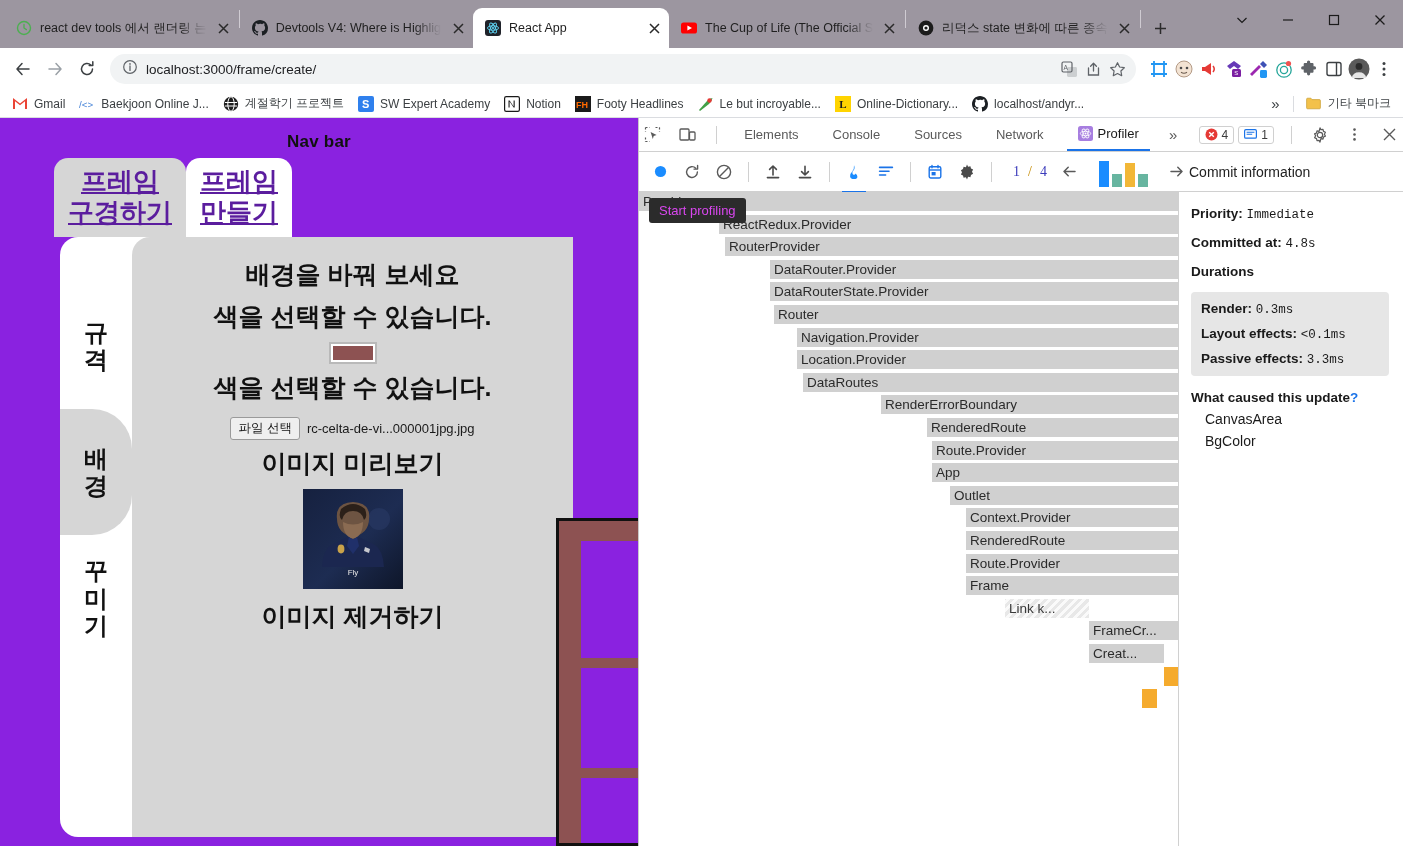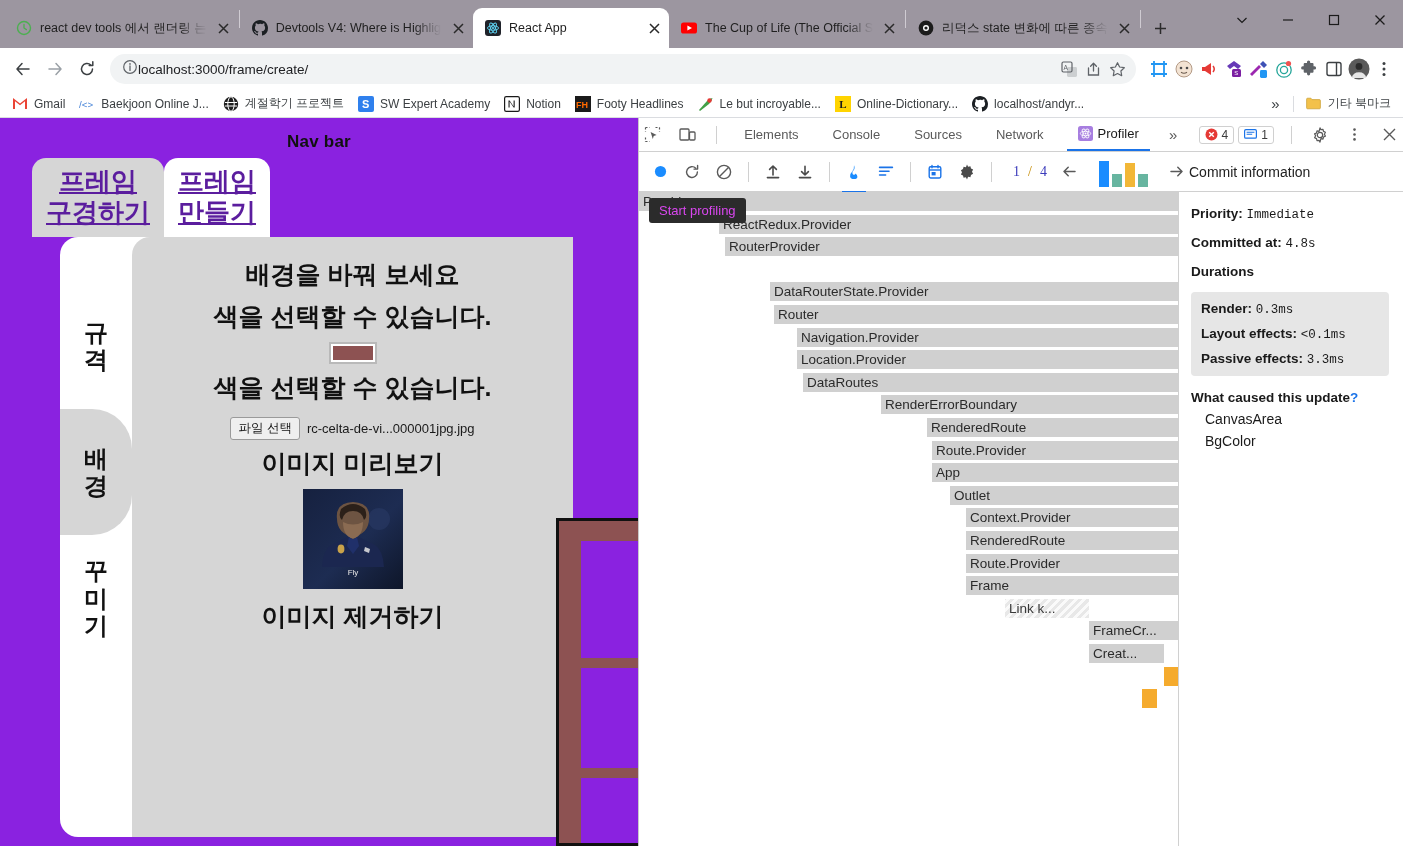--- a/index.html
+++ b/index.html
@@ -60,20 +60,21 @@
     height: 42px; background: #fff; display: flex; align-items: center;
     padding: 0 8px; gap: 2px;
   }
   .nav-btn {
     width: 30px; height: 30px; display: flex; align-items: center;
     justify-content: center; border-radius: 50%; color: #3c4043;
   }
   .omnibox {
     flex: 1; height: 30px; background: #f1f3f4; border-radius: 16px;
     display: flex; align-items: center; padding: 0 8px 0 12px; margin: 0 6px;
+    gap: 8px;
   }
   .omnibox .url { font-size: 13.5px; color: #202124; flex: 1; }
   .omni-icons { display: flex; align-items: center; gap: 2px; }
   .ext-icons { display: flex; align-items: center; gap: 3px; padding-left: 4px;}
   .ext-ico { width: 22px; height: 22px; display:flex; align-items:center; justify-content:center;}
 
   
   .bookmarks {
     height: 28px; background: #fff; display: flex; align-items: center;
     padding: 0 6px; gap: 2px; font-size: 12px; color: #3c4043;
@@ -91,21 +92,21 @@
   .viewport { display: flex; height: 728px; }
 
   
   .page {
     width: 638px; background: #8a22e0; position: relative; overflow: hidden;
   }
   .navbar {
     text-align: center; font-size: 17px; font-weight: bold; color: #111;
     padding: 14px 0 6px 0; letter-spacing: 0.2px;
   }
-  .tabs-row { display: flex; align-items: flex-start; padding-left: 32px; }
+  .tabs-row { display: flex; align-items: flex-start; padding-left: 54px; }
   .frame-tab {
     border-radius: 14px 14px 0 0; padding: 8px 14px 10px 14px;
     text-align: center; line-height: 1.18;
   }
   .frame-tab a {
     color: #5b1d9e; font-weight: bold; font-size: 26px;
     text-decoration: underline; display:block; white-space:nowrap;
   }
   .frame-tab.dim { background: #d6d6d6; }
   .frame-tab.lit { background: #ffffff; }
@@ -823,20 +824,21 @@
 
         <div class="dt-sidebar-title">Commit information</div>
       </div>
 
       <div class="dt-body">
         <div class="flame" id="flame">
           <div class="tooltip" style="left:10px; top:6px;">Start profiling</div>
         <div class="fbar" style="left: 0px; width: 540px; top: 0px;">Provider</div>
             <div class="fbar" style="left: 80px; width: 460px; top: 22.6px;">ReactRedux.Provider</div>
             <div class="fbar" style="left: 86px; width: 454px; top: 45.2px;">RouterProvider</div>
+            <div class="fbar" style="left: 131px; width: 409px; top: 67.8px;">DataRouter.Provider</div>
             <div class="fbar" style="left: 131px; width: 417px; top: 90.4px;">DataRouterState.Provider</div>
             <div class="fbar" style="left: 135px; width: 405px; top: 113px;">Router</div>
             <div class="fbar" style="left: 158px; width: 382px; top: 135.6px;">Navigation.Provider</div>
             <div class="fbar" style="left: 158px; width: 382px; top: 158.2px;">Location.Provider</div>
             <div class="fbar" style="left: 164px; width: 376px; top: 180.8px;">DataRoutes</div>
             <div class="fbar" style="left: 242px; width: 298px; top: 203.4px;">RenderErrorBoundary</div>
             <div class="fbar" style="left: 288px; width: 252px; top: 226px;">RenderedRoute</div>
             <div class="fbar" style="left: 293px; width: 247px; top: 248.6px;">Route.Provider</div>
             <div class="fbar" style="left: 293px; width: 247px; top: 271.2px;">App</div>
             <div class="fbar" style="left: 311px; width: 229px; top: 293.8px;">Outlet</div>

